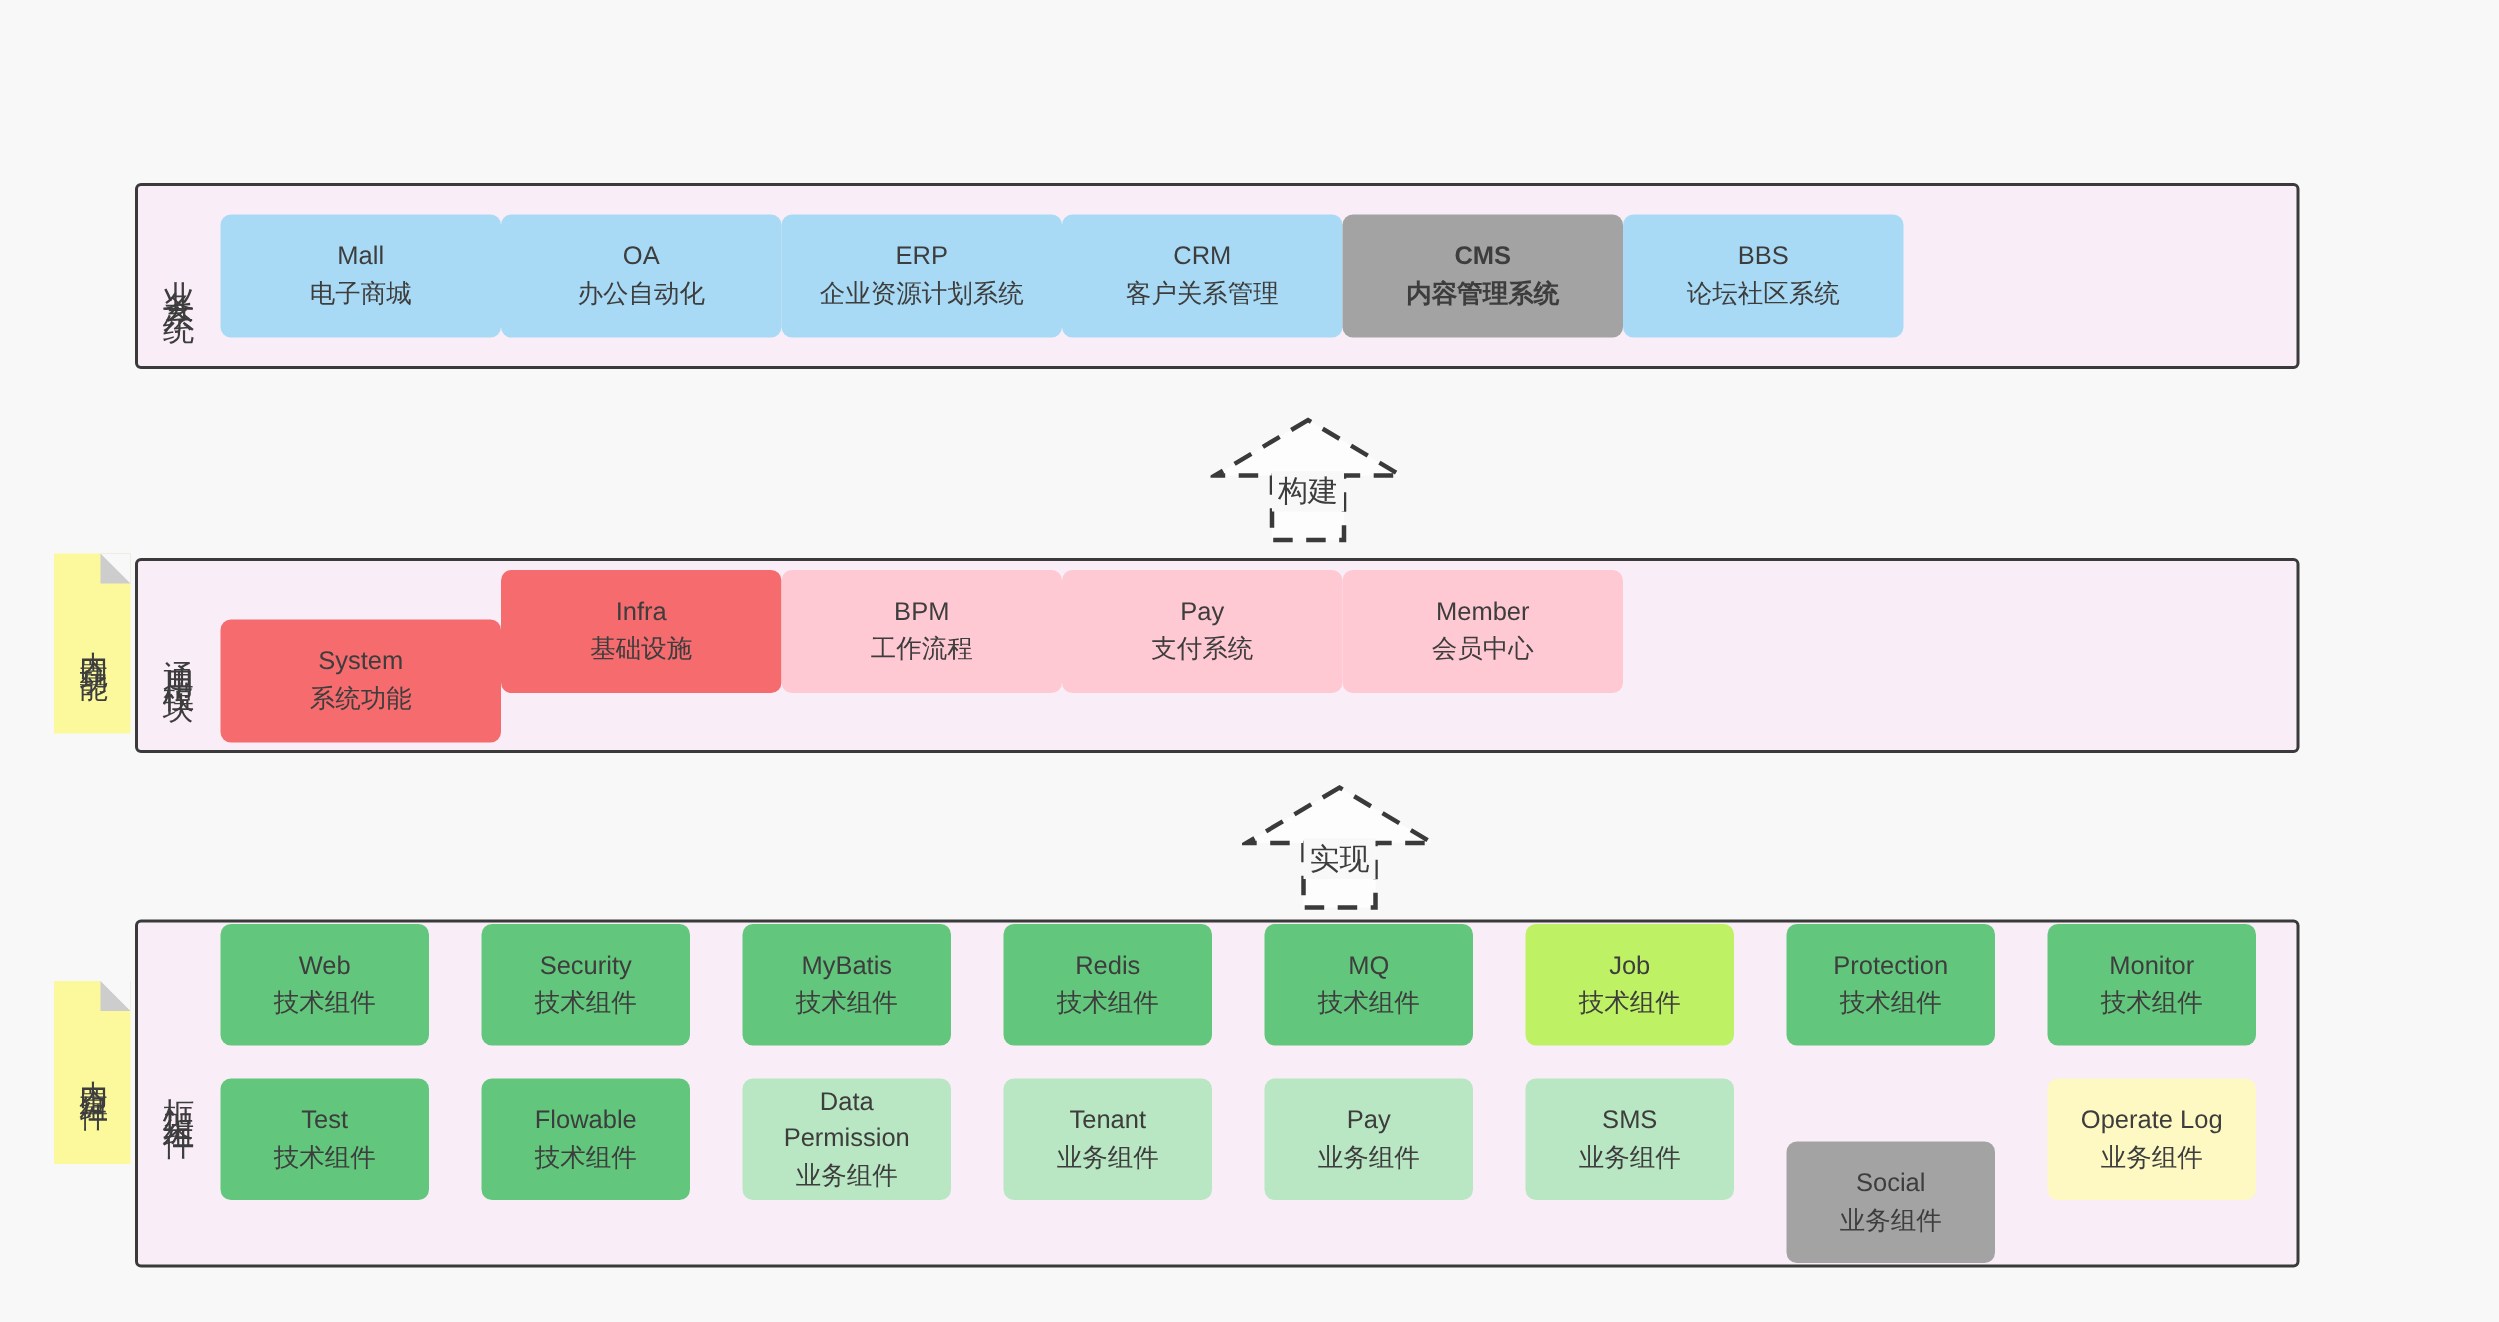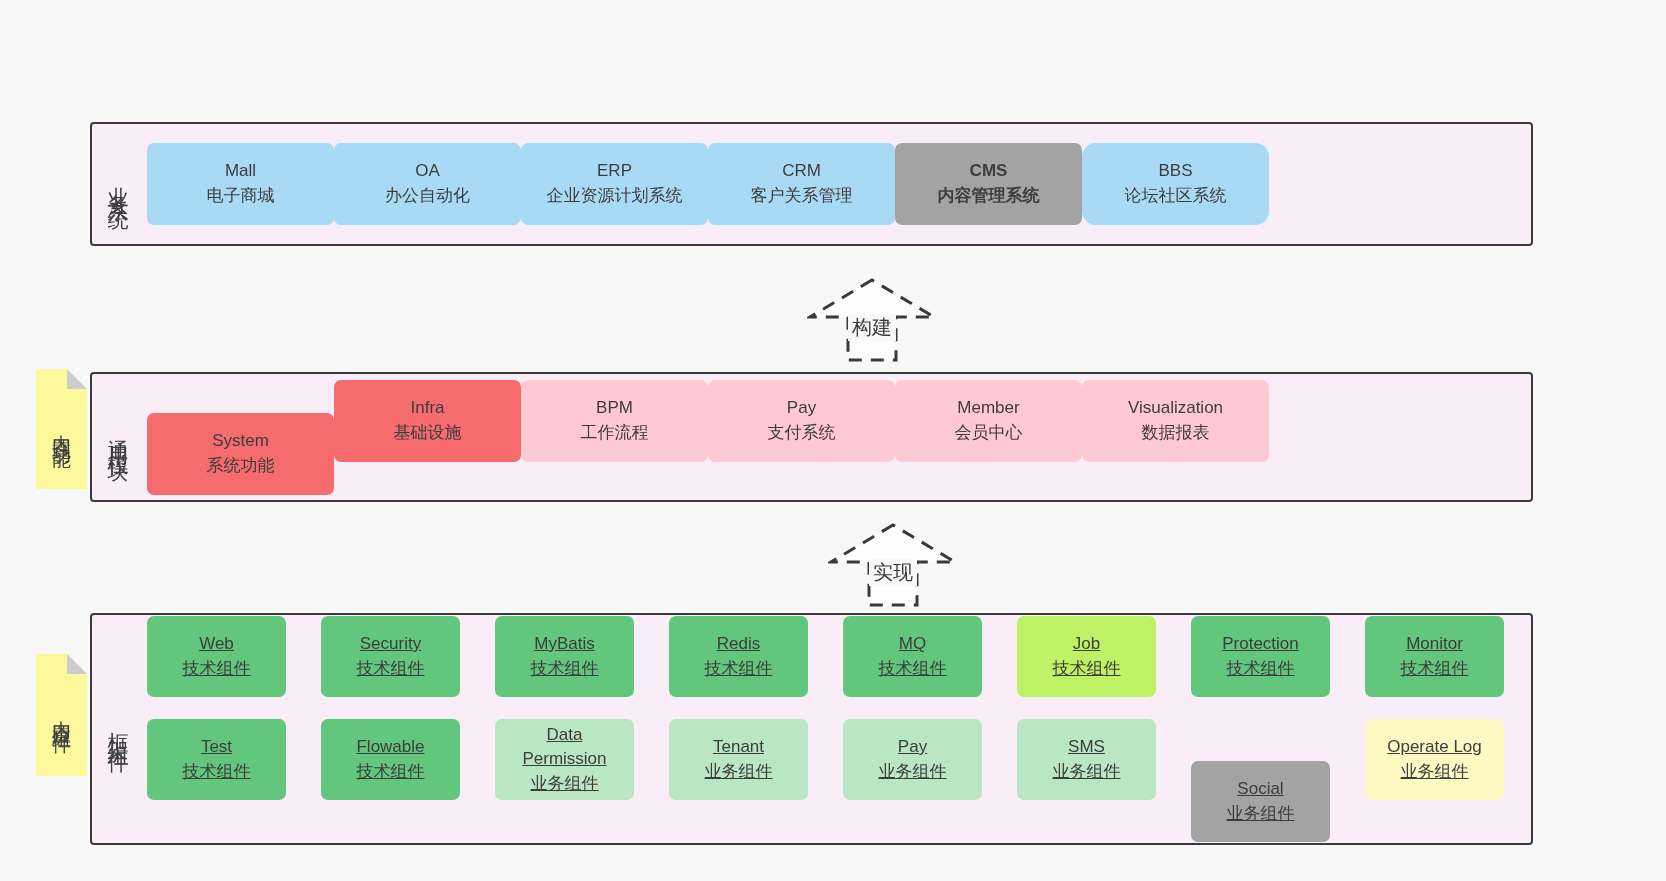--- a/index.html
+++ b/index.html
@@ -28,21 +28,21 @@
     display:flex; align-items:center;
     font-size:21px; color:#3d3d3d;
   }
   .v-text { writing-mode:vertical-rl; text-orientation:upright; letter-spacing:7px; }
 
   .rows {
     position:absolute; left:55px; right:8px; top:0; bottom:0;
     display:flex; flex-direction:column; justify-content:center; gap:22px;
   }
   .row { display:flex; }
-  .band-3 .row { gap:35px;text-decoration:underline; }
+  .band-3 .row { gap:35px; }
 
   .box {
     display:flex; flex-direction:column; align-items:center; justify-content:center;
     border-radius:7px; text-align:center;
     font-size:17px; line-height:1.45; padding:0 8px;
   }
   .band-1 .box, .band-2 .box { width:187px; height:82px; flex:0 0 187px; }
   .band-3 .box { width:139px; height:81px; flex:0 0 139px; }
 
   .sticky {
@@ -93,21 +93,21 @@
             <div>企业资源计划系统</div>
           </div>
           <div class="box" style="background: rgb(169, 218, 245);">
             <div>CRM</div>
             <div>客户关系管理</div>
           </div>
           <div class="box" style="background: #a3a3a3; font-weight: bold;">
             <div>CMS</div>
             <div>内容管理系统</div>
           </div>
-          <div class="box" style="background: rgb(169, 218, 245); border-radius: 14px;">
+          <div class="box" style="background: rgb(169, 218, 245);">
             <div>BBS</div>
             <div>论坛社区系统</div>
           </div>
         </div>
       </div>
   </div>
 
   <div class="arrow arrow-1">
     <svg width="130" height="86" viewBox="0 0 130 86">
       <polygon points="65,3 3,40 41,40 41,83 89,83 89,40 127,40" fill="#fdfdfd" stroke="#3a3a3a" stroke-width="3" stroke-dasharray="13 9"></polygon>
@@ -134,24 +134,20 @@
             <div>工作流程</div>
           </div>
           <div class="box" style="background: rgb(255, 201, 211);">
             <div>Pay</div>
             <div>支付系统</div>
           </div>
           <div class="box" style="background: rgb(255, 201, 211);">
             <div>Member</div>
             <div>会员中心</div>
           </div>
-          <div class="box" style="background: rgb(255, 201, 211);">
-            <div>Visualization</div>
-            <div>数据报表</div>
-          </div>
         </div>
       </div>
   </div>
 
   <div class="arrow arrow-2">
     <svg width="130" height="86" viewBox="0 0 130 86">
       <polygon points="65,3 3,40 41,40 41,83 89,83 89,40 127,40" fill="#fdfdfd" stroke="#3a3a3a" stroke-width="3" stroke-dasharray="13 9"></polygon>
     </svg>
     <span class="arrow-label">实现</span>
   </div>

